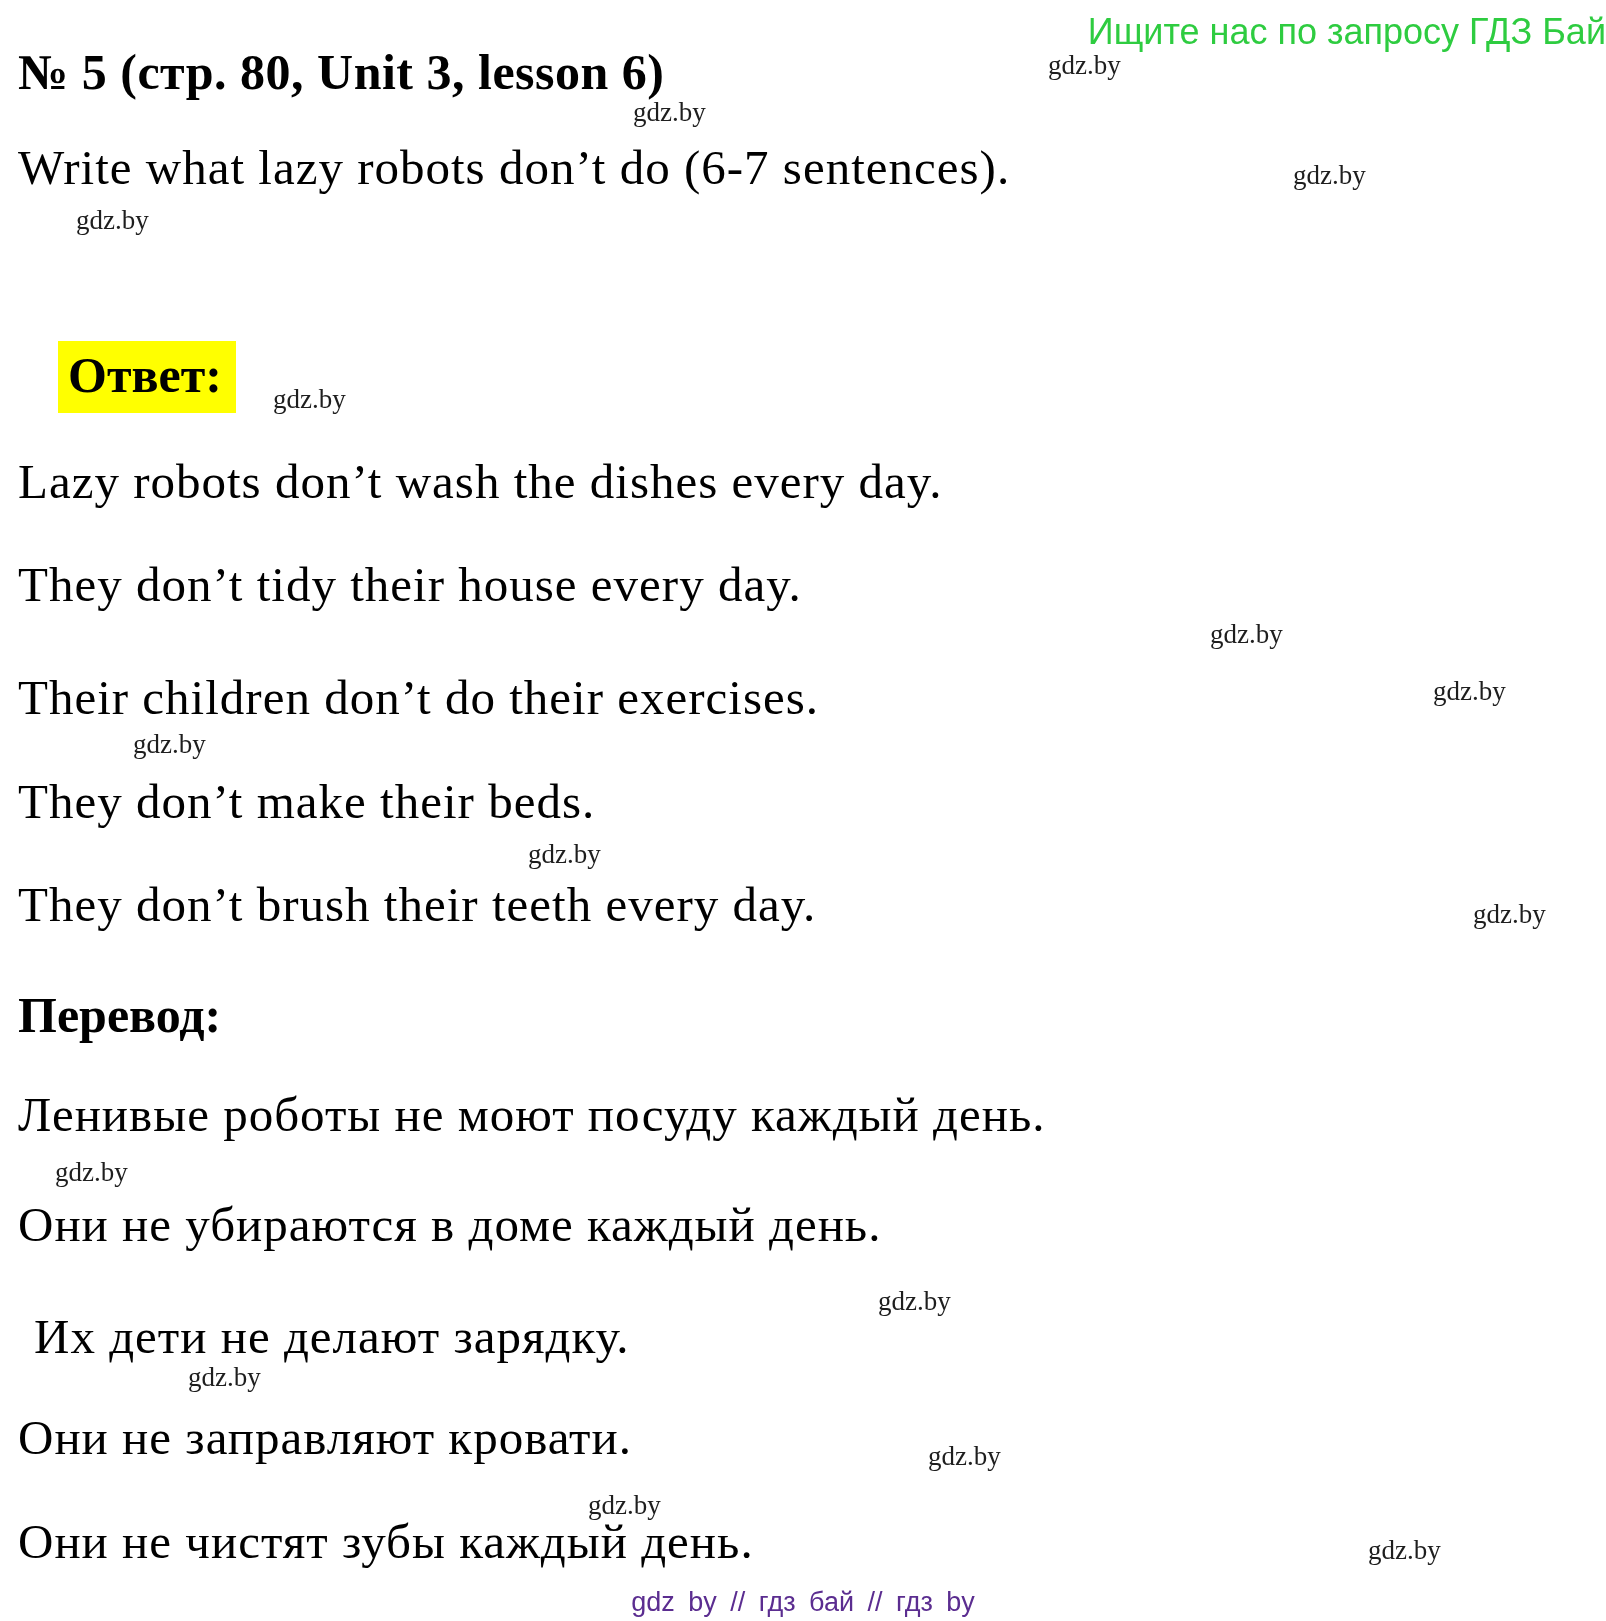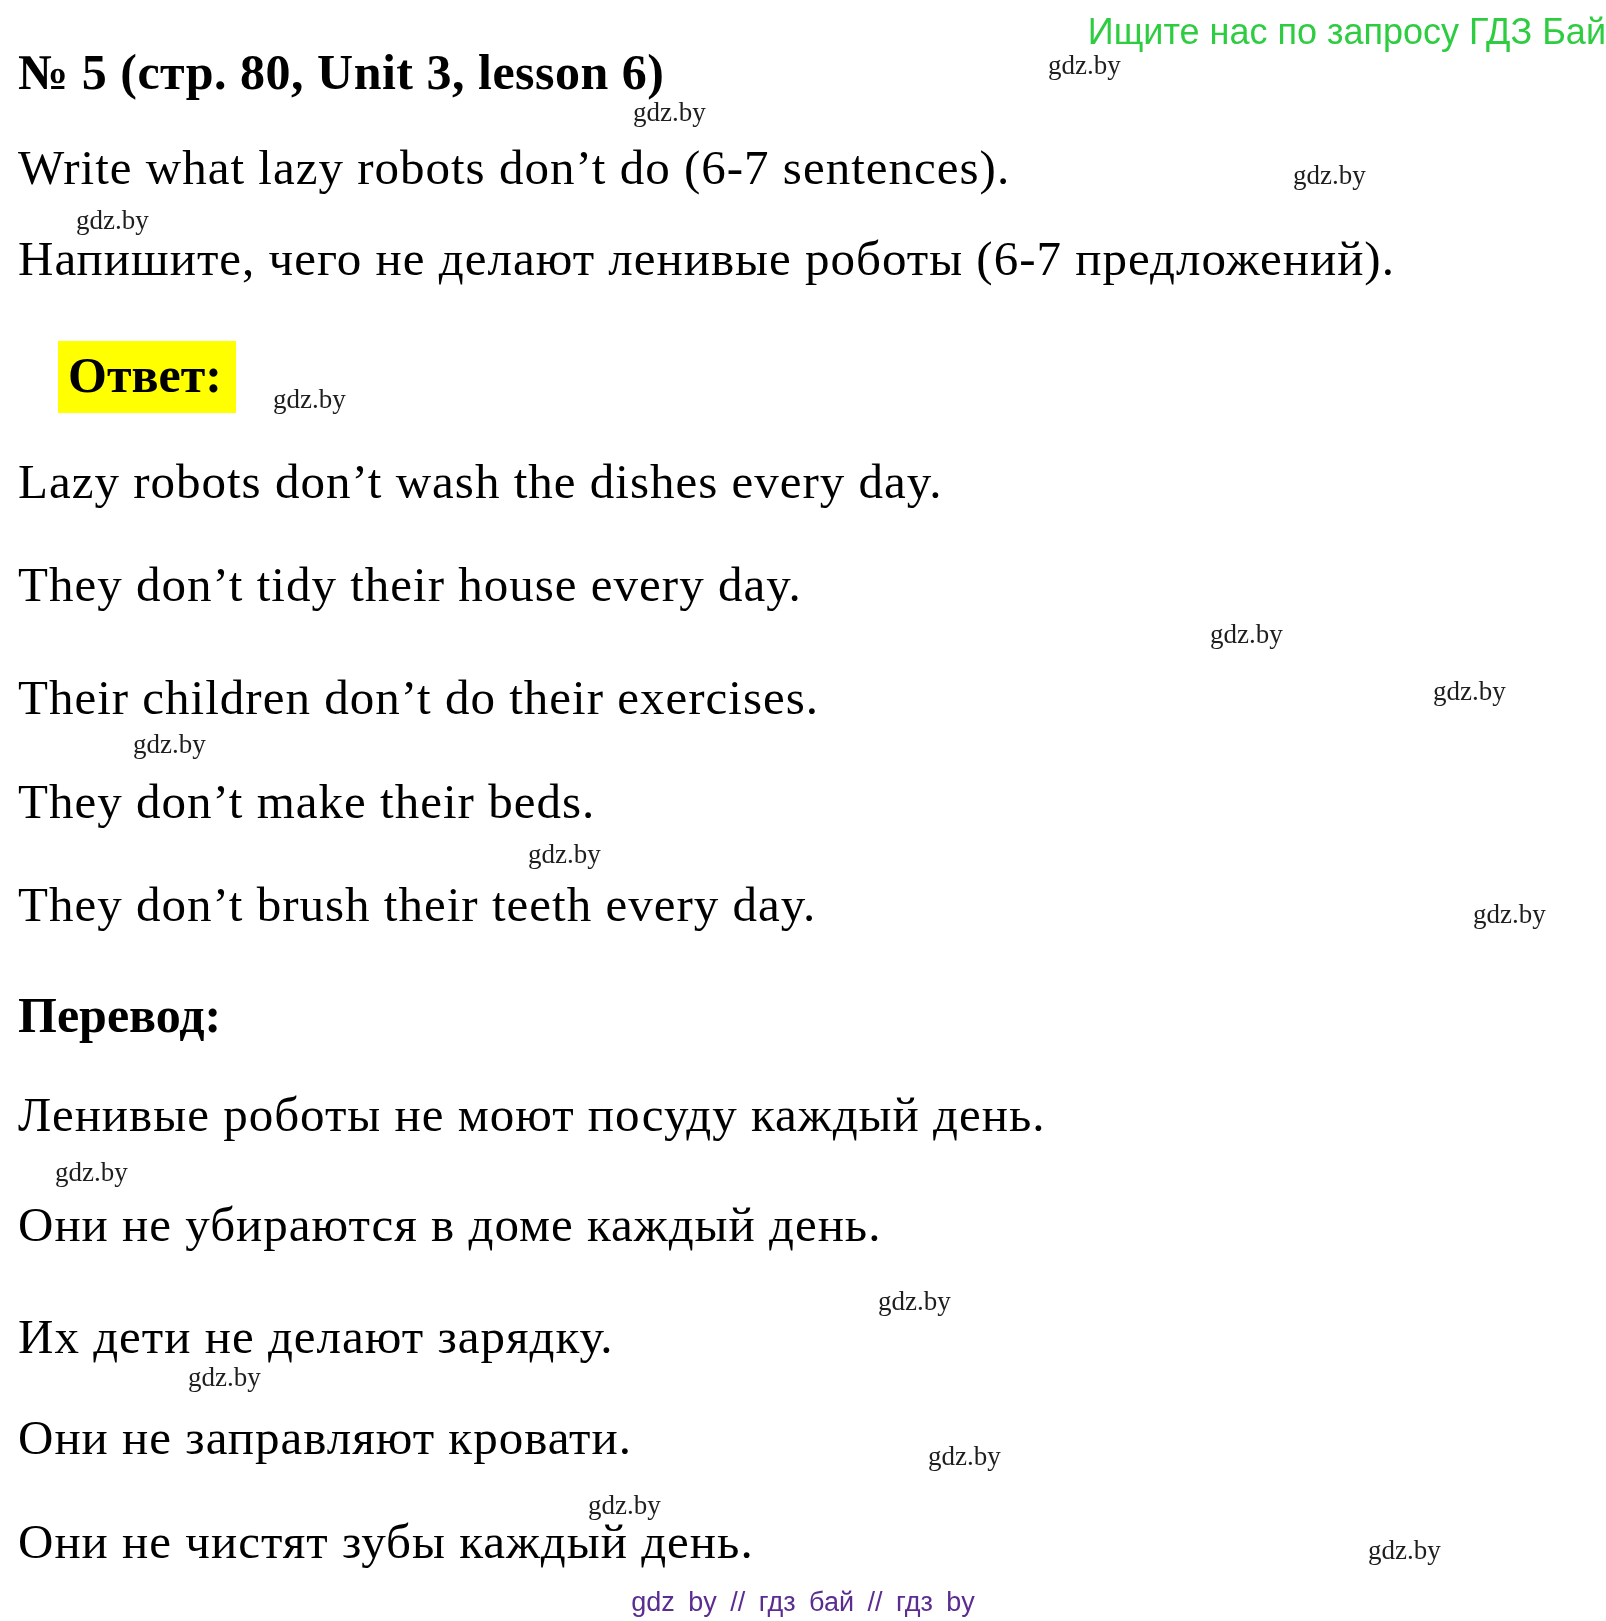--- a/index.html
+++ b/index.html
@@ -76,35 +76,34 @@
 <body>
 
 <div class="page">
 
   <div class="promo" style="color: rgb(46, 204, 64);">Ищите нас по запросу ГДЗ Бай</div>
 
   <div class="title">№ 5 (стр. 80, Unit 3, lesson 6)</div>
 
   <div class="task-line" style="top:141px;">Write what lazy robots don’t do (6-7 sentences).</div>
 
-  <div class="task-line" style="top:232px;">Напишите, чего не делают ленивые роботы (6-7 предложений).</div>
 
   <div class="answer-label" style="background-color: rgb(255, 255, 0);">Ответ:</div>
 
   <div class="sentence" style="top:455px;text-align:right;">Lazy robots don’t wash the dishes every day.</div>
   <div class="sentence" style="top:558px;">They don’t tidy their house every day.</div>
   <div class="sentence" style="top:671px;">Their children don’t do their exercises.</div>
   <div class="sentence" style="top:775px;">They don’t make their beds.</div>
   <div class="sentence" style="top:878px;">They don’t brush their teeth every day.</div>
 
   <div class="translation-label">Перевод:</div>
 
   <div class="sentence" style="top:1088px;">Ленивые роботы не моют посуду каждый день.</div>
   <div class="sentence" style="top:1198px;">Они не убираются в доме каждый день.</div>
-  <div class="sentence" style="top:1310px;">Их дети не делают зарядку.</div>
+  <div class="sentence" style="top:1310px;margin-left:16px;">Их дети не делают зарядку.</div>
   <div class="sentence" style="top:1411px;">Они не заправляют кровати.</div>
   <div class="sentence" style="top:1515px;">Они не чистят зубы каждый день.</div>
 
   <span class="wm" style="left:1048px; top:52px;">gdz.by</span>
   <span class="wm" style="left:633px;  top:99px;">gdz.by</span>
   <span class="wm" style="left:1293px; top:162px;">gdz.by</span>
   <span class="wm" style="left:76px;   top:207px;">gdz.by</span>
   <span class="wm" style="left:273px;  top:386px;">gdz.by</span>
   <span class="wm" style="left:1210px; top:621px;">gdz.by</span>
   <span class="wm" style="left:1433px; top:678px;">gdz.by</span>

